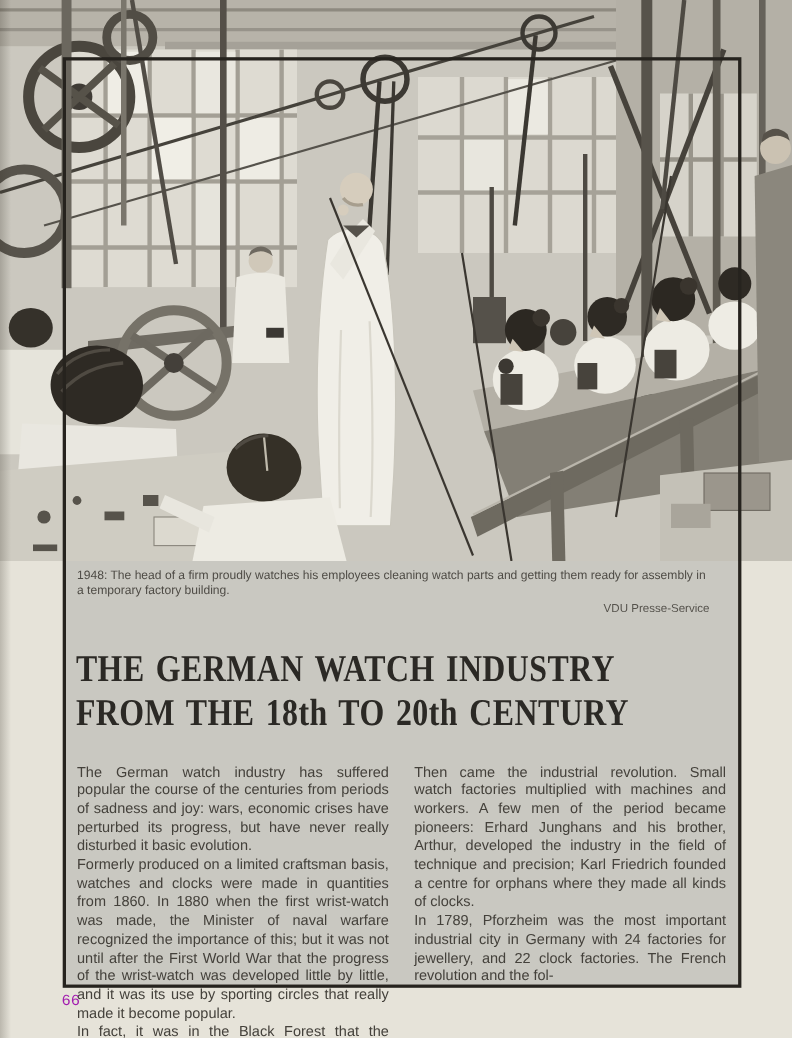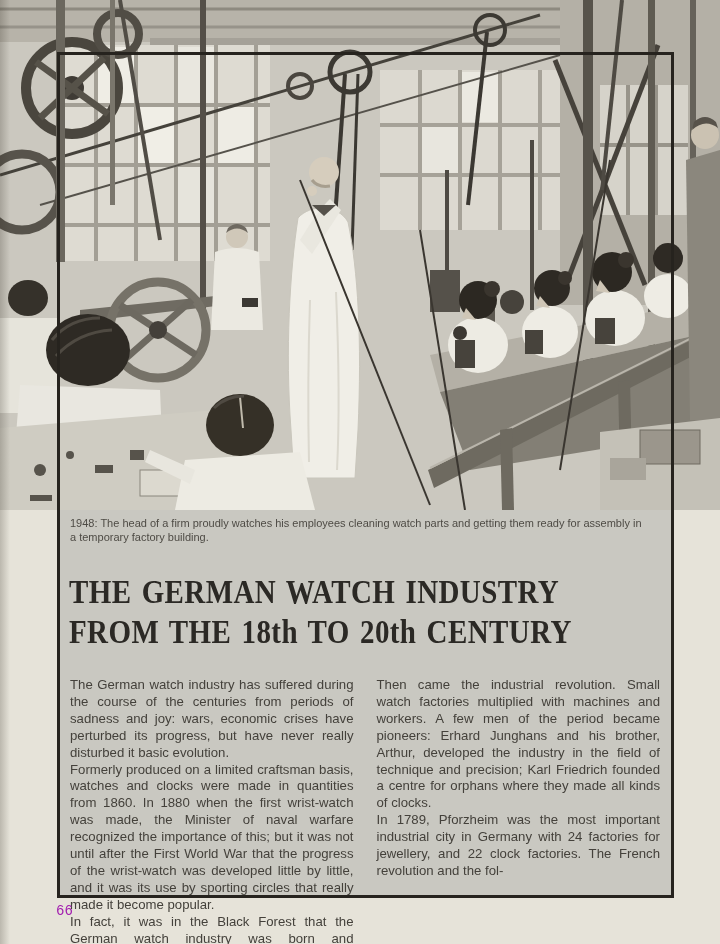--- a/index.html
+++ b/index.html
@@ -188,30 +188,31 @@
 
       <line x1="430" y1="505" x2="300" y2="180" stroke="#3a3630" stroke-width="2"></line>
       <line x1="465" y1="510" x2="420" y2="230" stroke="#3a3630" stroke-width="2"></line>
       <line x1="560" y1="470" x2="610" y2="160" stroke="#3a3630" stroke-width="2"></line>
     </svg>
   </div>
 
   <div class="panel">
     <div class="caption-wrap">
       <div class="caption">1948: The head of a firm proudly watches his employees cleaning watch parts and getting them ready for assembly in a temporary factory building.</div>
+      <div class="credit">VDU Presse-Service</div>
     </div>
 
     <h1 class="headline" style="margin-bottom:0;">
       <div class="line">THE GERMAN WATCH INDUSTRY</div>
       <div class="line">FROM THE 18th TO 20th CENTURY</div>
     </h1>
 
     <div class="columns">
       <div class="col">
-        <p>The German watch industry has suffered during the course of the centuries from periods of sadness and joy: wars, economic crises have perturbed its progress, but have never really disturbed it basic evolution.</p>
+        <p>The German watch industry has suffered popular the course of the centuries from periods of sadness and joy: wars, economic crises have perturbed its progress, but have never really disturbed it basic evolution.</p>
         <p>Formerly produced on a limited craftsman basis, watches and clocks were made in quantities from 1860. In 1880 when the first wrist-watch was made, the Minister of naval warfare recognized the importance of this; but it was not until after the First World War that the progress of the wrist-watch was developed little by little, and it was its use by sporting circles that really made it become popular.</p>
         <p>In fact, it was in the Black Forest that the German watch industry was born and developed. Baden-</p>
       </div>
       <div class="col">
         <p>Then came the industrial revolution. Small watch factories multiplied with machines and workers. A few men of the period became pioneers: Erhard Junghans and his brother, Arthur, developed the industry in the field of technique and precision; Karl Friedrich founded a centre for orphans where they made all kinds of clocks.</p>
         <p>In 1789, Pforzheim was the most important industrial city in Germany with 24 factories for jewellery, and 22 clock factories. The French revolution and the fol-</p>
       </div>
     </div>
   </div>
 

